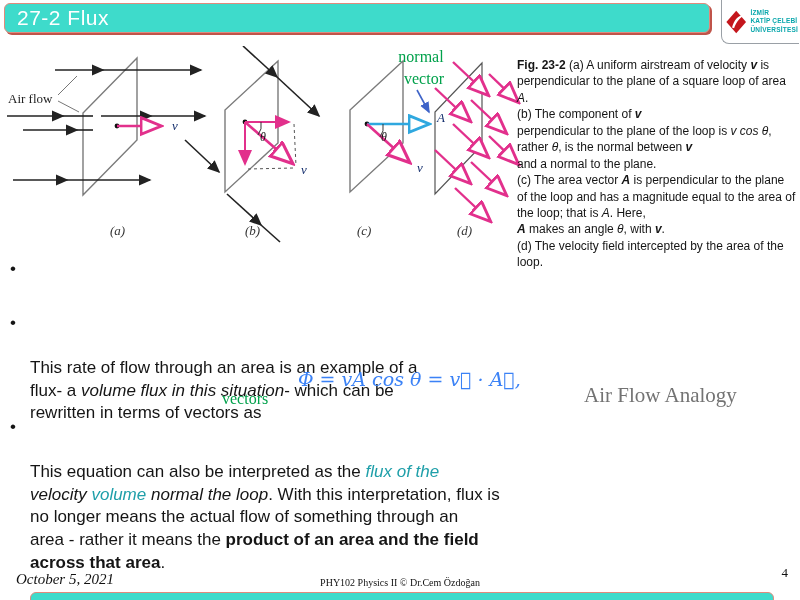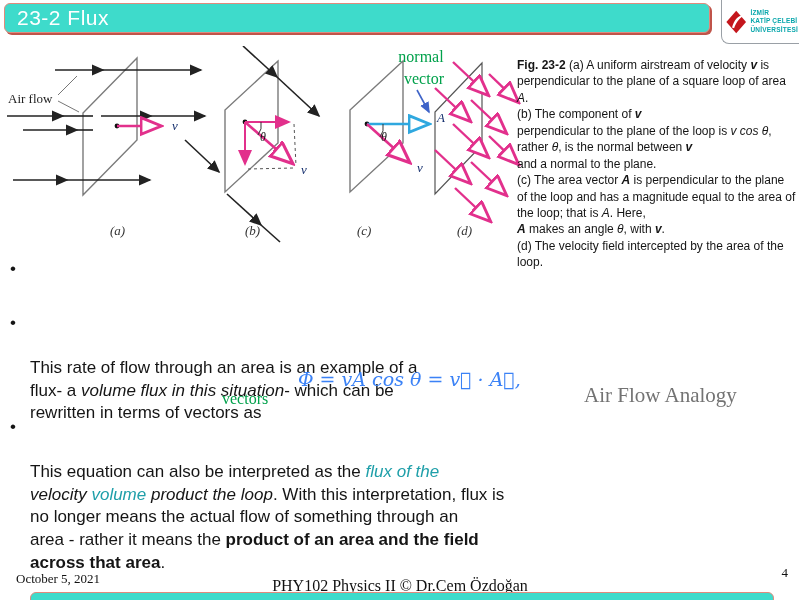--- a/index.html
+++ b/index.html
@@ -41,34 +41,34 @@
   .seg-ti{color:var(--tealtext,#1f9fa9);font-style:italic;}
 
   .equation{position:absolute;left:298px;top:368px;font-family:"DejaVu Serif","Liberation Serif",serif;
     font-style:italic;font-size:19px;color:#3b82f6;}
   .scalar{position:absolute;left:222px;top:390px;font-family:"Liberation Serif",serif;
     font-size:16px;color:var(--green,#00a14b);}
   .analogy{position:absolute;left:584px;top:383px;font-family:"Liberation Serif",serif;
     font-size:21px;color:#737373;}
 
   
-  .footer-date{position:absolute;left:16px;top:571px;font-family:"Liberation Serif",serif;font-size:13px;}
+  .footer-date{position:absolute;left:16px;top:571px;font-family:"Liberation Serif",serif;font-size:15px;font-style:italic;}
   .footer-course{position:absolute;left:0;top:577px;width:800px;text-align:center;
-    font-family:"Liberation Serif",serif;font-size:16px;}
+    font-family:"Liberation Serif",serif;font-size:10px;}
   .footer-page{position:absolute;right:12px;top:565px;font-family:"Liberation Serif",serif;font-size:13px;}
   .bottom-bar{position:absolute;left:30px;top:592px;width:742px;height:14px;
     background:var(--teal,#3edbcb);border:1px solid #e08a7d;border-radius:6px;}
 </style>
 </head>
 <body>
 
 <div class="slide">
 
   <div class="title-bar">
-    <span>23-2 Flux</span>
+    <span>27-2 Flux</span>
   </div>
 
   <div class="logo">
     <svg width="30" height="34" viewBox="0 0 32 36">
       <polygon points="16,2 30,18 16,34 2,18" fill="var(--logored,#c4161c)"></polygon>
       <path d="M10,26 C13,13 22,7 26,9 C20,13 15,20 13,27 Z" fill="#fff"></path>
     </svg>
     <div class="logo-text">
       <div>İZMİR</div>
       <div>KATİP ÇELEBİ</div>
@@ -187,21 +187,21 @@
   </div>
   <div class="bullet b2">
     <span class="marker">•</span>
     <span class="btext"><span>This rate of flow through an area is an example of a
 flux- a </span><span class="seg-i">volume flux in this situation</span><span>- which can be
 rewritten in terms of vectors as</span></span>
   </div>
   <div class="bullet b3">
     <span class="marker">•</span>
     <span class="btext"><span>This equation can also be interpreted as the </span><span class="seg-ti">flux of the</span><span>
-</span><span class="seg-i">velocity</span><span> </span><span class="seg-ti">volume</span><span> </span><span class="seg-i">product the loop</span><span>. With this interpretation, flux is
+</span><span class="seg-i">velocity</span><span> </span><span class="seg-ti">volume</span><span> </span><span class="seg-i">normal the loop</span><span>. With this interpretation, flux is
 no longer means the actual flow of something through an
 area - rather it means the </span><span class="seg-b">product of an area and the field
 across that area</span><span>.</span></span>
   </div>
 
   <div class="equation">Φ = vA cos θ = v⃗ · A⃗,</div>
   <div class="scalar">vectors</div>
 
   <div class="analogy">Air Flow Analogy</div>
 

